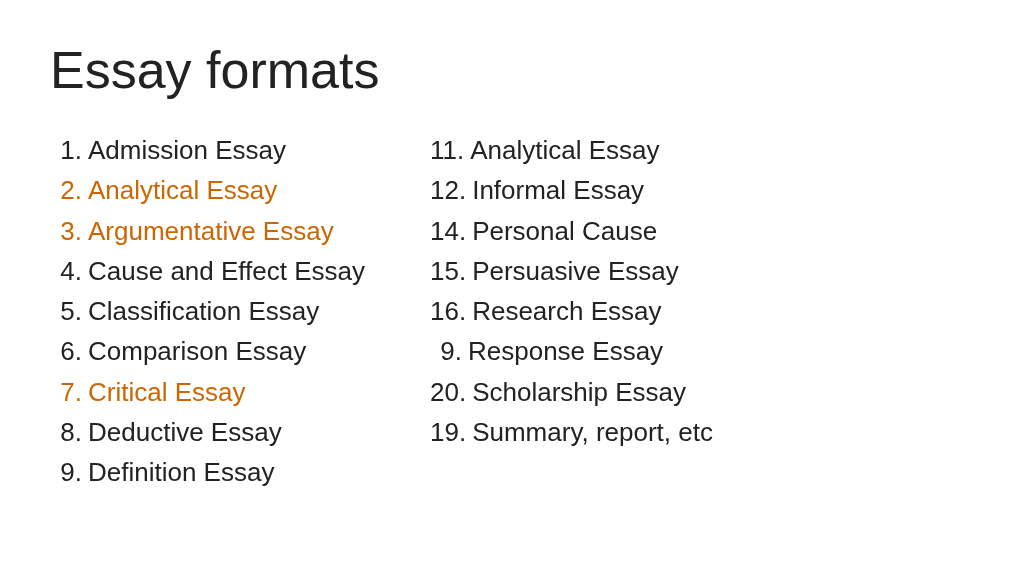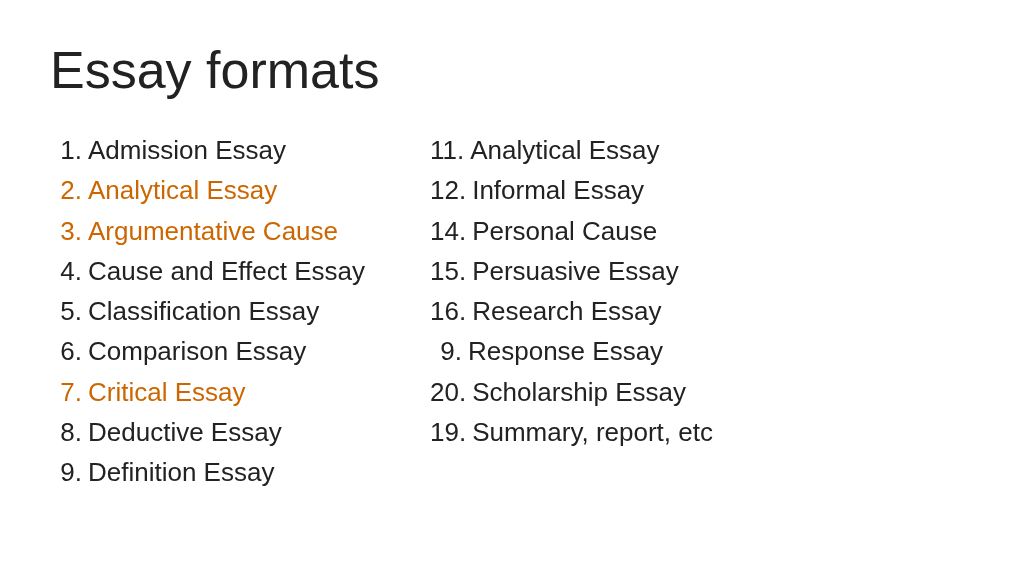--- a/index.html
+++ b/index.html
@@ -87,21 +87,21 @@
         <div class="list-item">
           <span class="item-number">1.</span>
           <span class="item-text">Admission Essay</span>
         </div>
         <div class="list-item highlight">
           <span class="item-number">2.</span>
           <span class="item-text">Analytical Essay</span>
         </div>
         <div class="list-item highlight">
           <span class="item-number">3.</span>
-          <span class="item-text">Argumentative Cause</span>
+          <span class="item-text">Argumentative Essay</span>
         </div>
         <div class="list-item">
           <span class="item-number">4.</span>
           <span class="item-text">Cause and Effect Essay</span>
         </div>
         <div class="list-item">
           <span class="item-number">5.</span>
           <span class="item-text">Classification Essay</span>
         </div>
         <div class="list-item">

